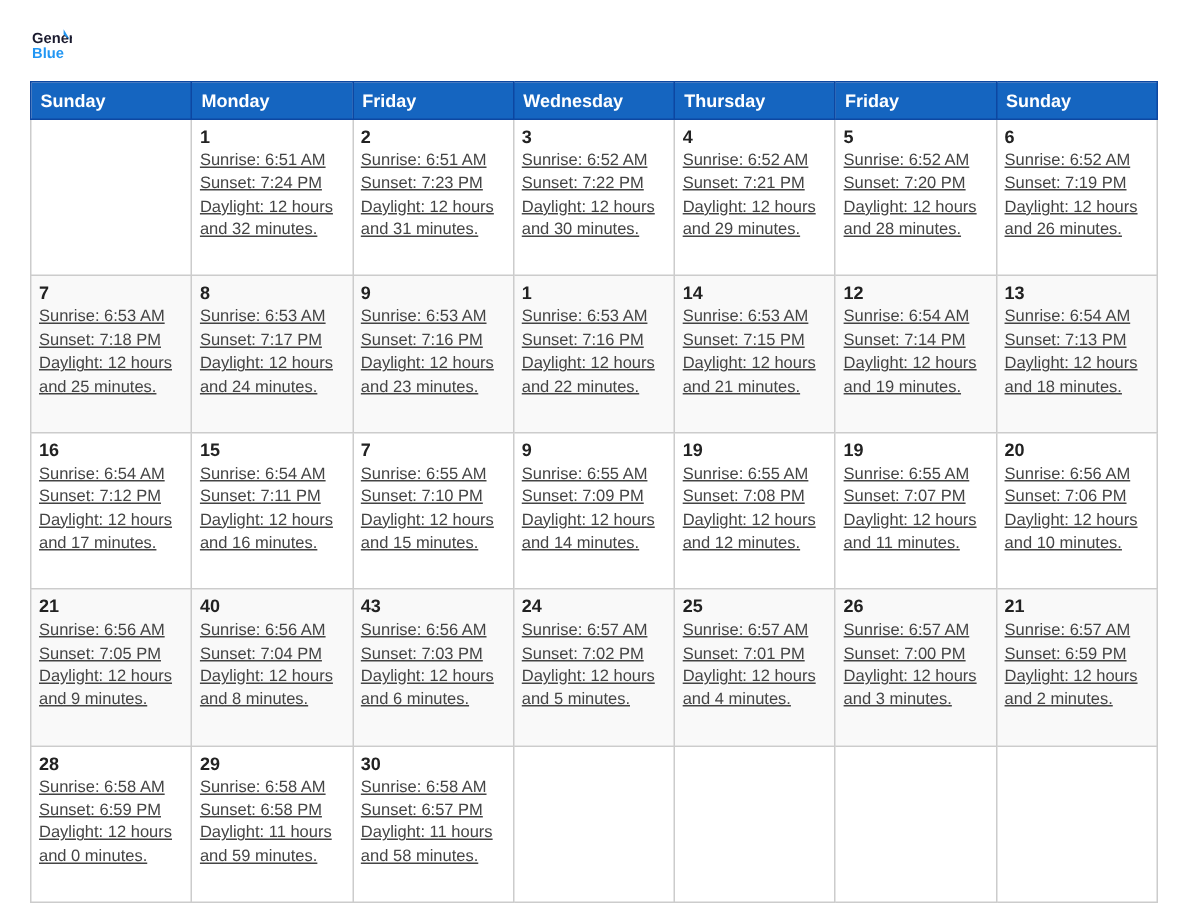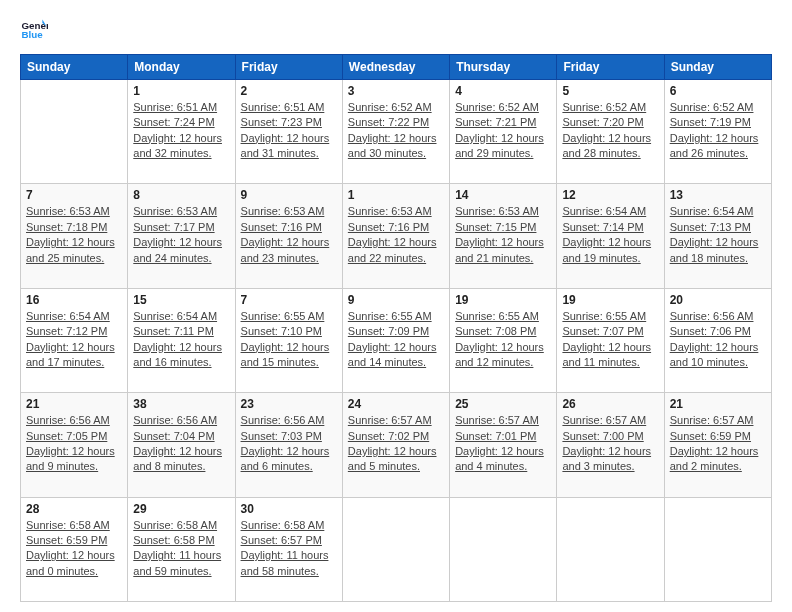--- a/index.html
+++ b/index.html
@@ -271,28 +271,28 @@
         </tr>
         <tr>
           <td>
             <span class="day-num">21</span>
             <div class="cell-info" style="white-space: pre-line;">Sunrise: 6:56 AM
 Sunset: 7:05 PM
 Daylight: 12 hours
 and 9 minutes.</div>
           </td>
           <td>
-            <span class="day-num">38</span>
+            <span class="day-num">40</span>
             <div class="cell-info" style="white-space: pre-line;">Sunrise: 6:56 AM
 Sunset: 7:04 PM
 Daylight: 12 hours
 and 8 minutes.</div>
           </td>
           <td>
-            <span class="day-num">23</span>
+            <span class="day-num">43</span>
             <div class="cell-info" style="white-space: pre-line;">Sunrise: 6:56 AM
 Sunset: 7:03 PM
 Daylight: 12 hours
 and 6 minutes.</div>
           </td>
           <td>
             <span class="day-num">24</span>
             <div class="cell-info" style="white-space: pre-line;">Sunrise: 6:57 AM
 Sunset: 7:02 PM
 Daylight: 12 hours

